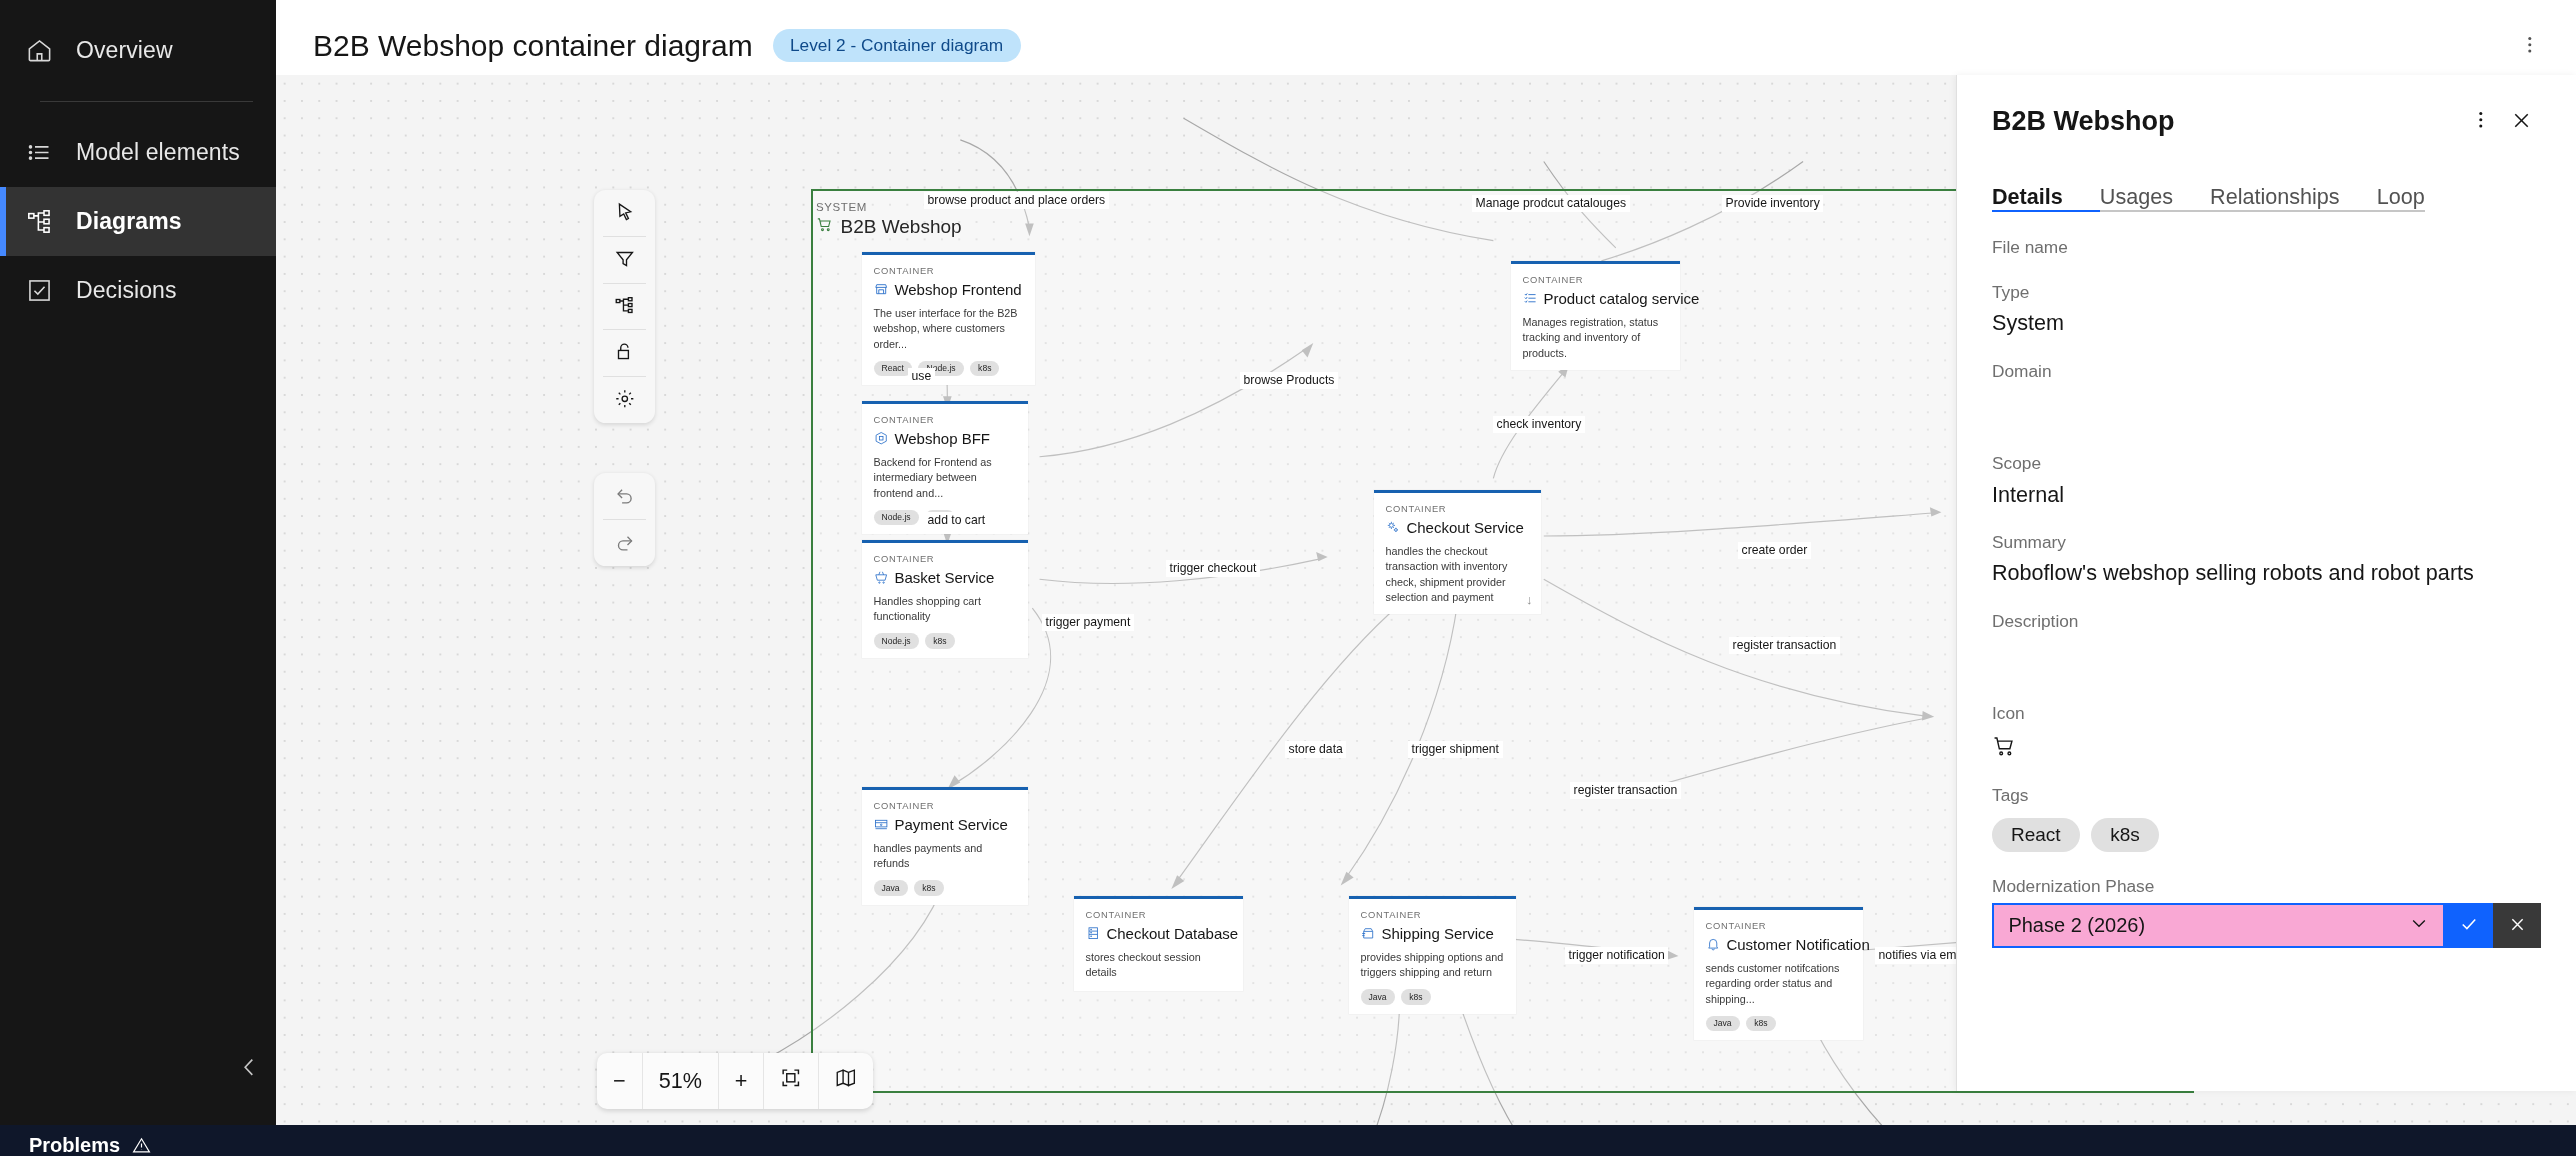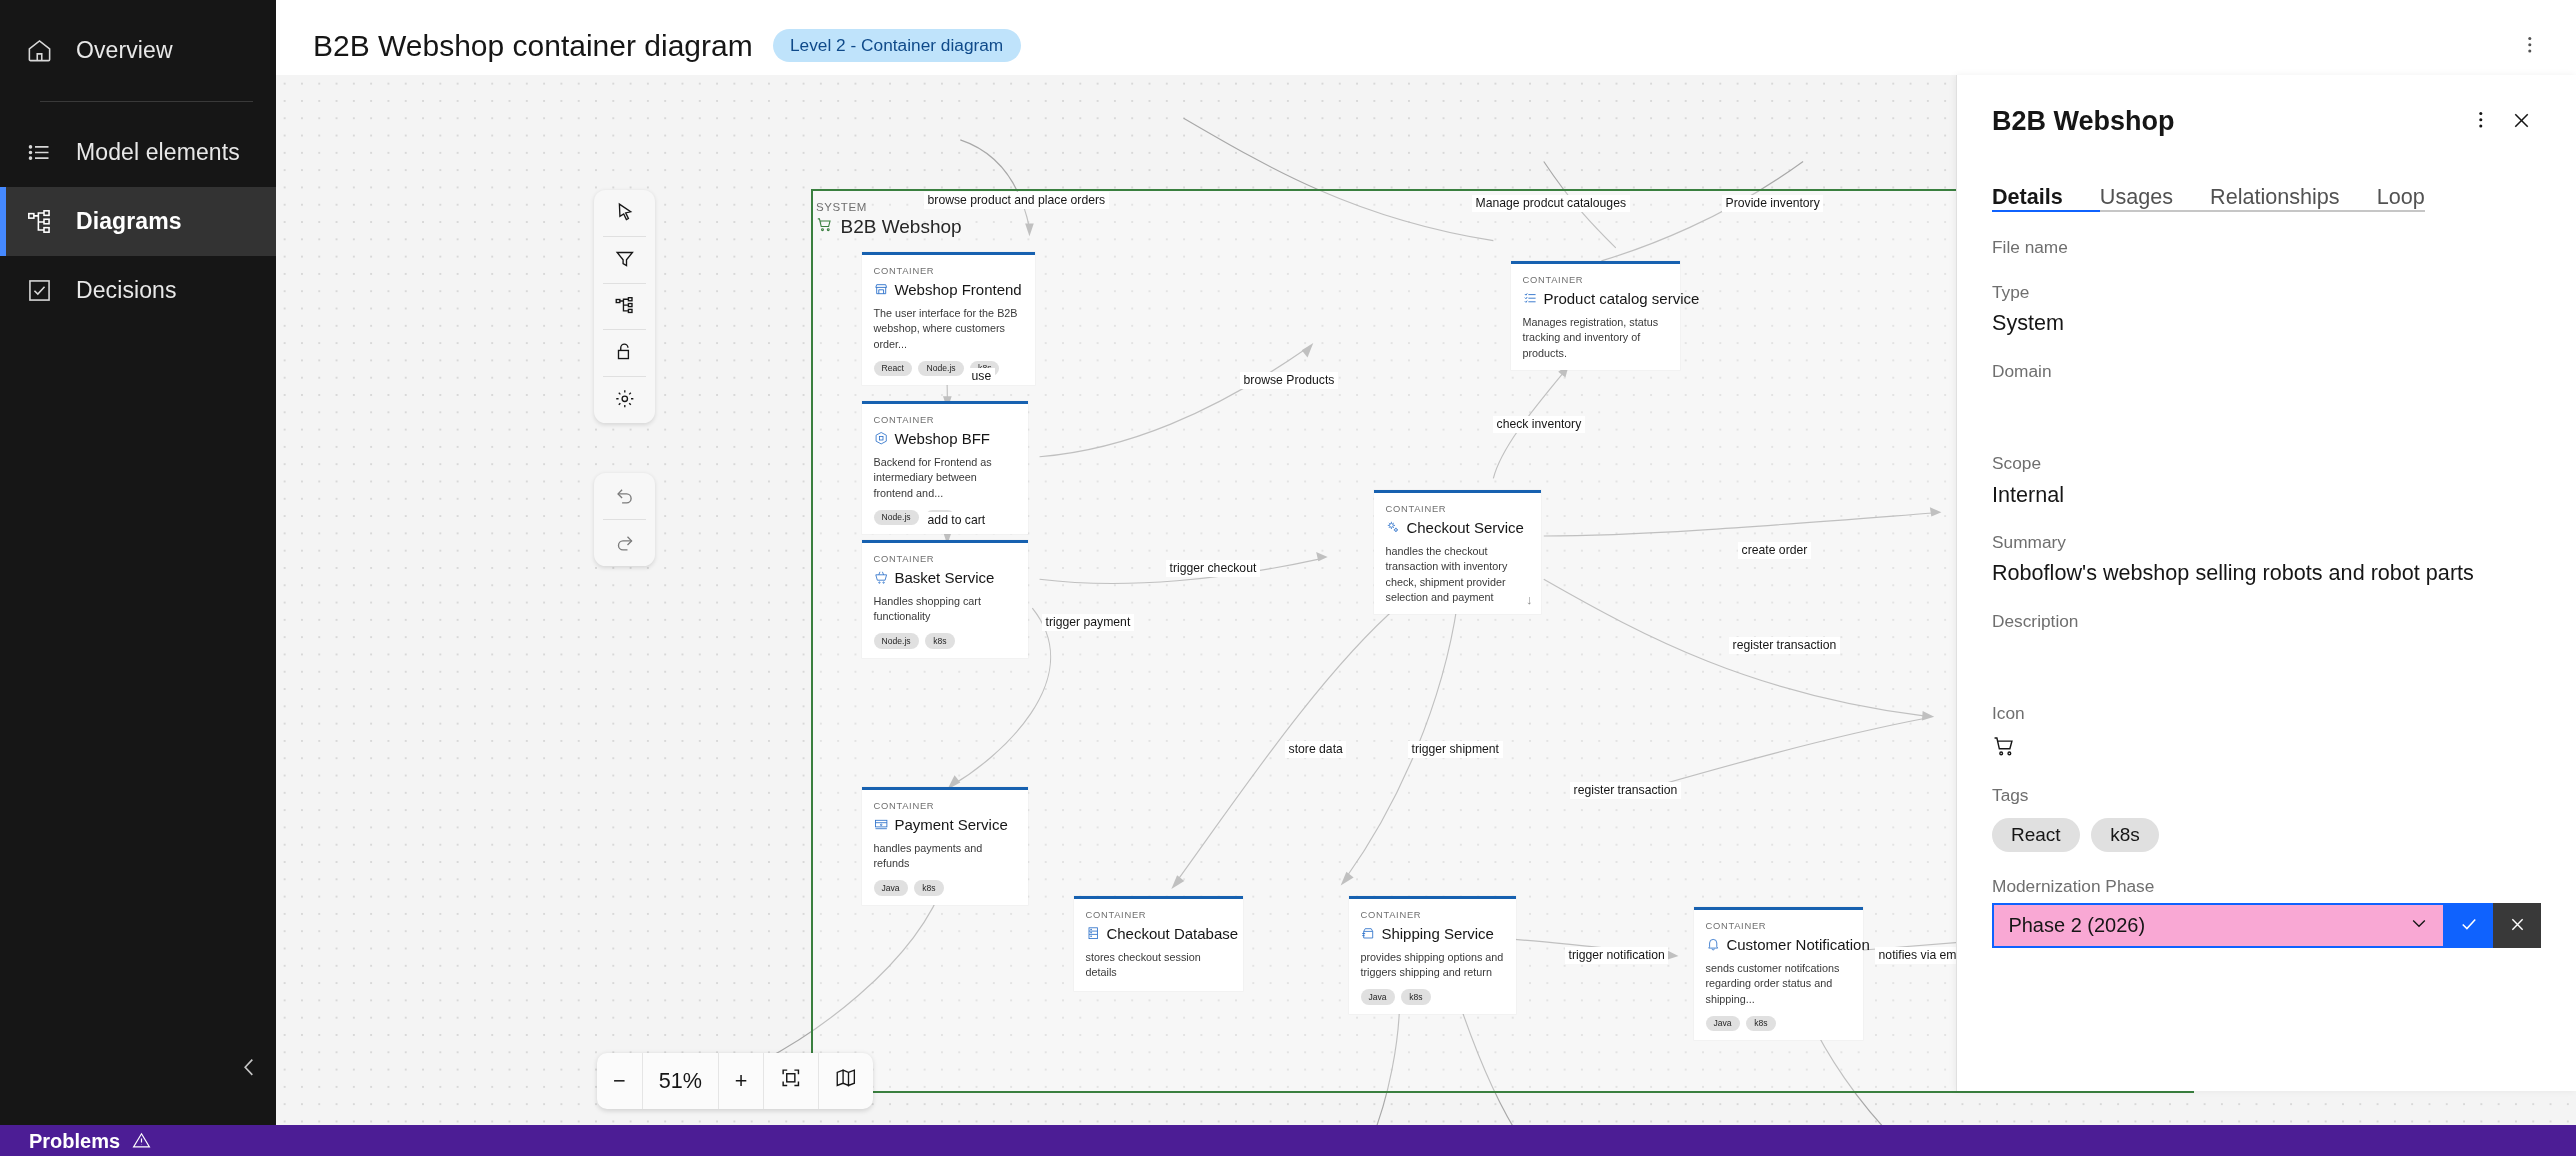--- a/index.html
+++ b/index.html
@@ -37,21 +37,21 @@
   }
   .nav-item.active .nav-label { font-weight: 700; color:#fff; }
   .nav-divider { height:0.7px; background:#393939; margin: 16px 23px 16px 40px; }
   .collapse-btn {
     position:absolute; left:229px; bottom:37px;
     width: 40px; height: 40px; display:flex; align-items:center; justify-content:center;
     cursor:pointer;
   }
   .statusbar {
     position:absolute; left:0; bottom:0; width:2576px; height:32px;
-    background:#4c1d95; color:#fff; display:flex; align-items:center;
+    background:#0f172a; color:#fff; display:flex; align-items:flex-end;
     padding-left: 29px; gap: 11.5px; z-index: 60;
   }
   .statusbar .sb-text { font-size: 20px; font-weight: 700; }
 
   
   .main { flex:1; display:flex; flex-direction:column; min-width:0; position:relative; }
 
   .topbar {
     height: 75px; background:#fff;
     display:flex; align-items:center;
@@ -551,21 +551,21 @@
                 <span class="tag">k8s</span>
               </div>
             </div>
           </div>
 
         <div id="elabels-host">
             <div class="elabel" style="left: 648px; top: 117px;">browse product and place orders</div>
             <div class="elabel" style="left: 1196px; top: 120px;">Manage prodcut catalouges</div>
             <div class="elabel" style="left: 1446px; top: 120px;">Provide inventory</div>
             <div class="elabel" style="left: 1913px; top: 279px;">sign up as p</div>
-            <div class="elabel" style="left: 692px; top: 293px;">use</div>
+            <div class="elabel" style="left: 632px; top: 293px;">use</div>
             <div class="elabel" style="left: 964px; top: 297px;">browse Products</div>
             <div class="elabel" style="left: 1217px; top: 341px;">check inventory</div>
             <div class="elabel" style="left: 648px; top: 437px;">add to cart</div>
             <div class="elabel" style="left: 890px; top: 485px;">trigger checkout</div>
             <div class="elabel" style="left: 1462px; top: 467px;">create order</div>
             <div class="elabel" style="left: 766px; top: 539px;">trigger payment</div>
             <div class="elabel" style="left: 1453px; top: 562px;">register transaction</div>
             <div class="elabel" style="left: 1009px; top: 666px;">store data</div>
             <div class="elabel" style="left: 1132px; top: 666px;">trigger shipment</div>
             <div class="elabel" style="left: 1294px; top: 707px;">register transaction</div>

